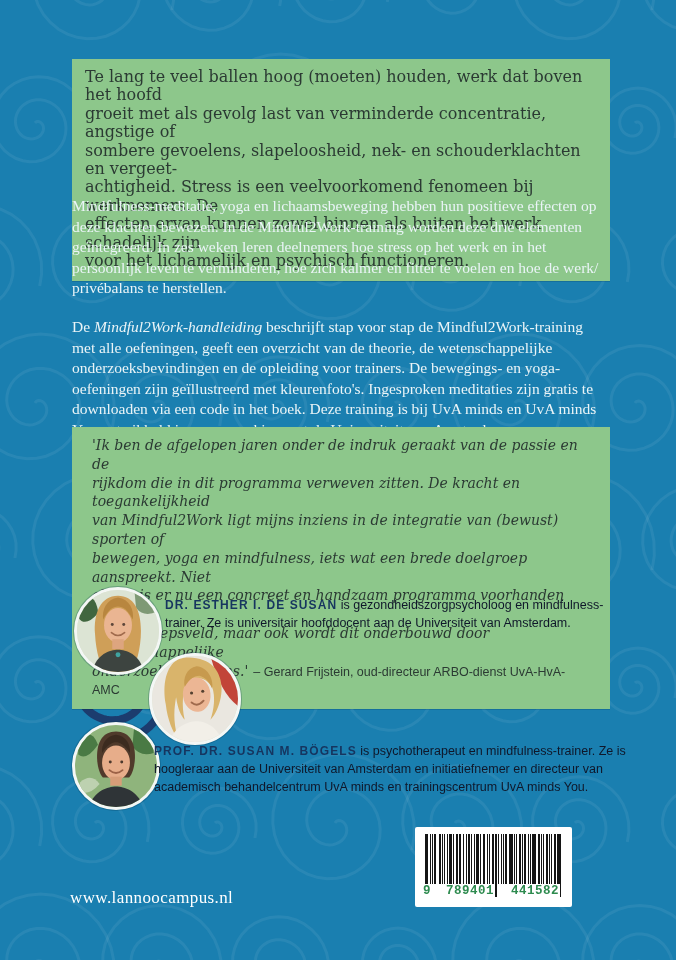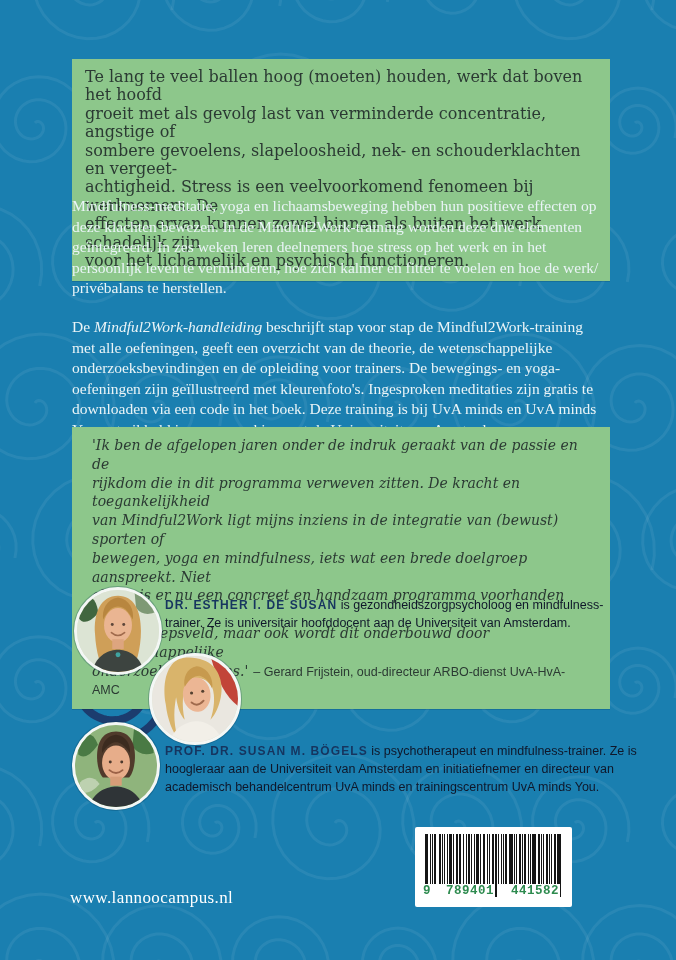--- a/index.html
+++ b/index.html
@@ -61,21 +61,21 @@
   .author-text{ position:absolute; z-index:3; width:480px; }
   .author-text .bio{
     white-space:pre-line; color:#0f172a;
     font-size:12.5px; line-height:13px;
   }
   .author-name{
     font-weight:bold; font-size:12px; letter-spacing:1.1px; color:#16355f;
   }
   .text-1{ left:165px; top:595px; }
   .text-2{ left:248px; top:662px; width:380px; }
-  .text-3{ left:165px; top:741px; }
+  .text-3{ left:154px; top:741px; }
 
   
   .website{
     position:absolute; left:70px; top:888px; z-index:2;
     font-family:"Liberation Serif", serif; font-size:17px;
     letter-spacing:.4px; color:#ffffff;
   }
   .barcode{
     position:absolute; left:415px; top:827px; width:157px; height:80px;
     background:#ffffff; border-radius:2px; z-index:2;

